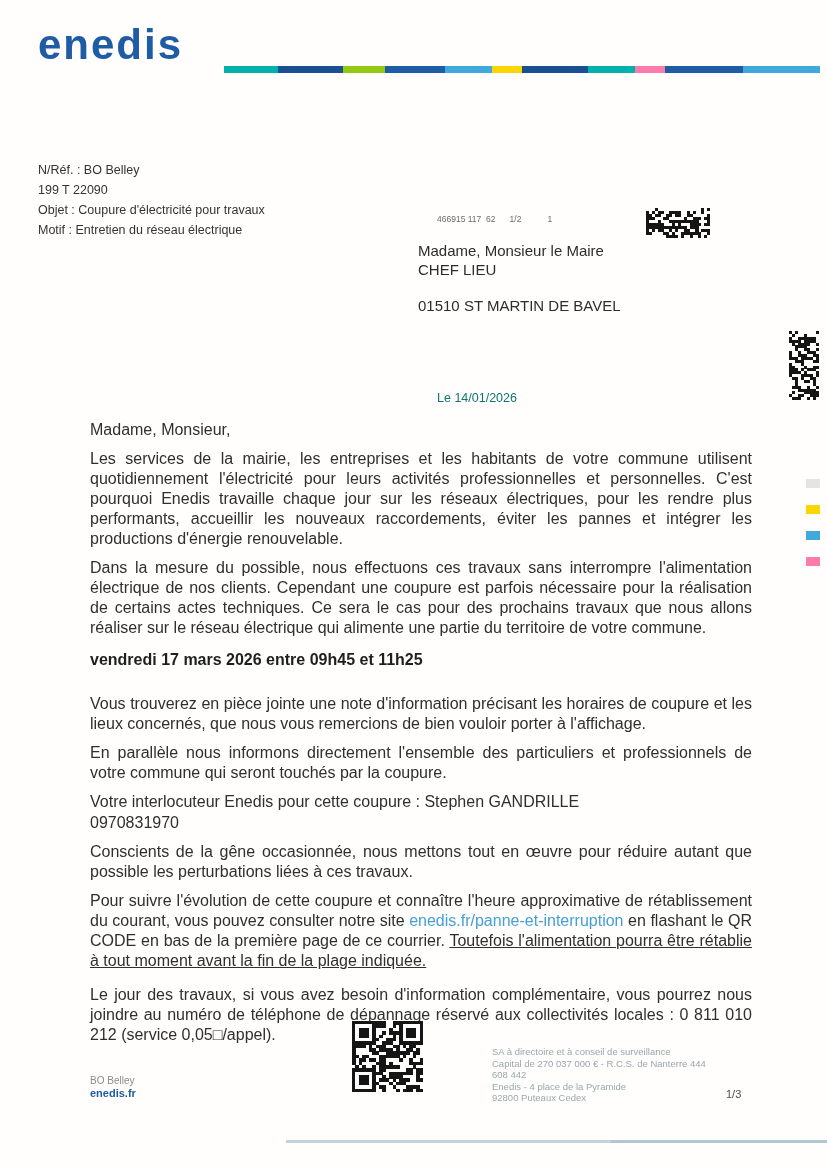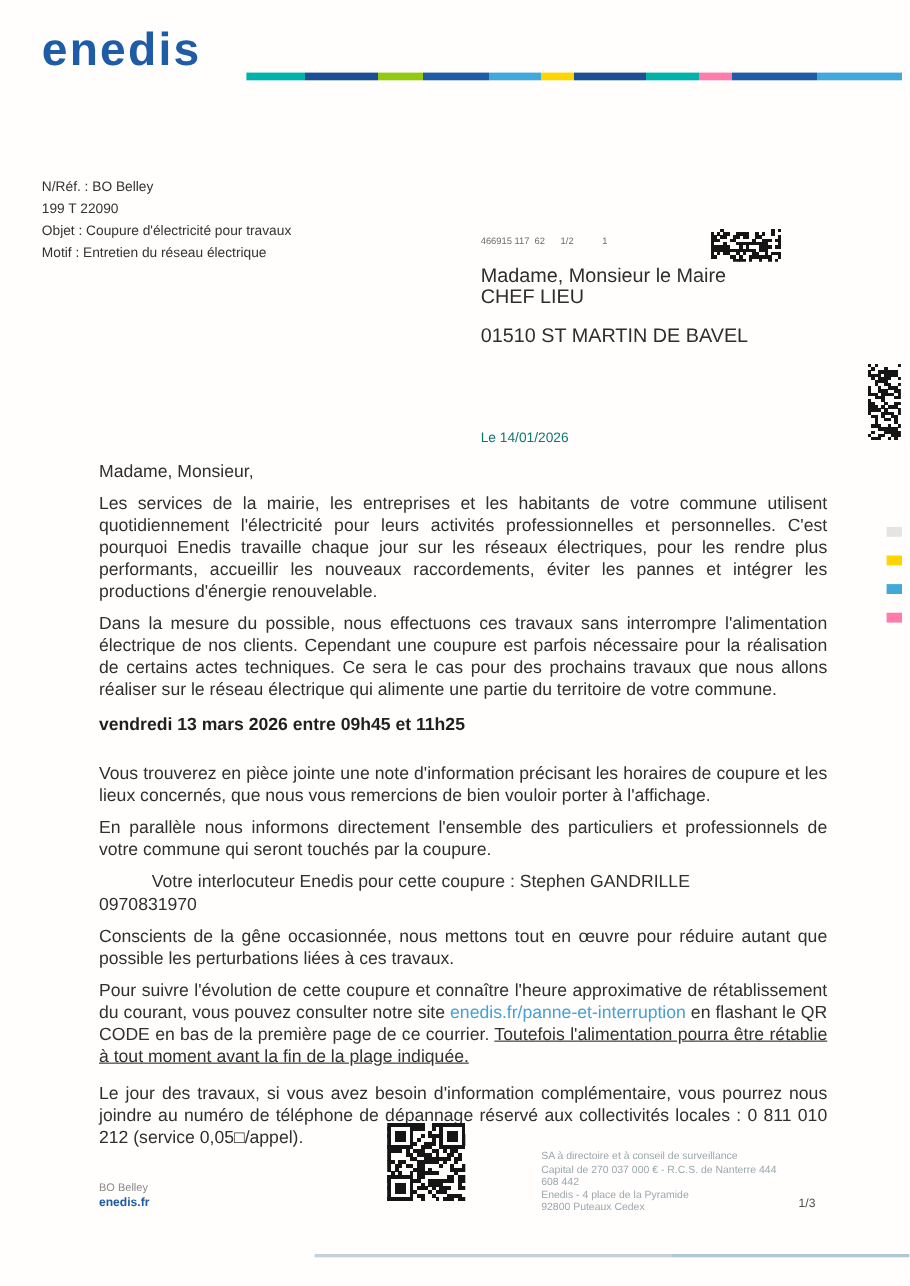--- a/index.html
+++ b/index.html
@@ -21,37 +21,37 @@
       var(--teal) 0 9%, var(--navy) 9% 20%, var(--green) 20% 27%,
       var(--brand_blue) 27% 37%, var(--sky) 37% 45%, var(--yellow) 45% 50%,
       var(--navy) 50% 61%, var(--teal) 61% 69%, var(--pink) 69% 74%,
       var(--brand_blue) 74% 87%, var(--sky) 87% 100%);
   }
   
   .ref-block { position:absolute; left:38px; top:160px; font-size:12.5px; line-height:20px; color:#333; }
   
   .print-code { position:absolute; left:437px; top:214px; font-size:8.5px; color:#6b6b6b; white-space:pre; }
   .dm1 { position:absolute; left:646px; top:208px; width:64px; height:30px; }
-  .recipient { position:absolute; left:437px; top:241px; font-size:18px; line-height:19px; color:#2d2d2d; }
+  .recipient { position:absolute; left:418px; top:241px; font-size:15px; line-height:19px; color:#2d2d2d; }
   .recipient .gap { margin-top:17px; }
   .dm2 { position:absolute; left:789px; top:331px; width:30px; height:69px; }
   .date-line { position:absolute; left:437px; top:391px; font-size:12.5px; color:#0f766e; }
   
   .calib { position:absolute; left:806px; top:479px; display:flex; flex-direction:column; gap:17px; }
   .calib span { width:14px; height:9px; display:block; }
   .c0 { background:#e4e4e2; } .c1 { background:var(--yellow); }
   .c2 { background:var(--sky); } .c3 { background:var(--pink); }
   
   .body-text { position:absolute; left:90px; top:420px; width:662px; font-size:16px; line-height:20px; color:#2f2f2f; }
   .body-text p { text-align:justify; margin-bottom:9px; }
   .body-text p.nj { text-align:left; }
   .salutation { margin-bottom:10px; }
   .p3 { margin-bottom:14px !important; }
   .schedule { font-weight:bold; color:#1f1f1f; margin-top:12px; margin-bottom:24px !important; }
-  .contact { margin-bottom:1px !important;margin-left:48px; }
+  .contact { margin-bottom:1px !important; }
   .p7 { margin-bottom:14px !important; }
   .link { color:var(--link_blue); }
   .underlined { text-decoration:underline; }
   
   .qr-bottom { position:absolute; left:352px; top:1021px; width:71px; height:71px; }
   .footer-left { position:absolute; left:90px; top:1074px; font-size:10px; line-height:13px; color:#8a8a8a; }
   .site { color:var(--brand_blue); font-weight:bold; font-size:11px; }
   .company { position:absolute; left:492px; top:1046px; font-size:9.5px; line-height:11.5px; color:#9aa7ad; }
   .page-num { position:absolute; left:726px; top:1088px; font-size:11px; color:#4d4d4d; }
   .bottom-bar { position:absolute; left:286px; top:1140px; width:541px; height:3px;
@@ -333,21 +333,21 @@
     <span class="c0"></span>
     <span class="c1"></span>
     <span class="c2"></span>
     <span class="c3"></span>
   </div>
 
   <div class="body-text">
     <p class="nj salutation">Madame, Monsieur,</p>
     <p>Les services de la mairie, les entreprises et les habitants de votre commune utilisent quotidiennement l'électricité pour leurs activités professionnelles et personnelles. C'est pourquoi Enedis travaille chaque jour sur les réseaux électriques, pour les rendre plus performants, accueillir les nouveaux raccordements, éviter les pannes et intégrer les productions d'énergie renouvelable.</p>
     <p>Dans la mesure du possible, nous effectuons ces travaux sans interrompre l'alimentation électrique de nos clients. Cependant une coupure est parfois nécessaire pour la réalisation de certains actes techniques. Ce sera le cas pour des prochains travaux que nous allons réaliser sur le réseau électrique qui alimente une partie du territoire de votre commune.</p>
-    <p class="nj schedule">vendredi 13 mars 2026 entre 09h45 et 11h25</p>
+    <p class="nj schedule">vendredi 17 mars 2026 entre 09h45 et 11h25</p>
     <p>Vous trouverez en pièce jointe une note d'information précisant les horaires de coupure et les lieux concernés, que nous vous remercions de bien vouloir porter à l'affichage.</p>
     <p>En parallèle nous informons directement l'ensemble des particuliers et professionnels de votre commune qui seront touchés par la coupure.</p>
     <p class="nj contact">Votre interlocuteur Enedis pour cette coupure : Stephen GANDRILLE</p>
     <p class="nj">0970831970</p>
     <p>Conscients de la gêne occasionnée, nous mettons tout en œuvre pour réduire autant que possible les perturbations liées à ces travaux.</p>
     <p class="p7"><span>Pour suivre l'évolution de cette coupure et connaître l'heure approximative de rétablissement du courant, vous pouvez consulter notre site </span><span class="link">enedis.fr/panne-et-interruption</span><span> en flashant le QR CODE en bas de la première page de ce courrier. </span><span class="underlined">Toutefois l'alimentation pourra être rétablie à tout moment avant la fin de la plage indiquée.</span></p>
     <p>Le jour des travaux, si vous avez besoin d'information complémentaire, vous pourrez nous joindre au numéro de téléphone de dépannage réservé aux collectivités locales : 0 811 010 212 (service 0,05□/appel).</p>
   </div>
 
   <div class="qr-bottom"><svg viewBox="0 0 21 21" width="100%" height="100%" preserveAspectRatio="none" shape-rendering="crispEdges">

